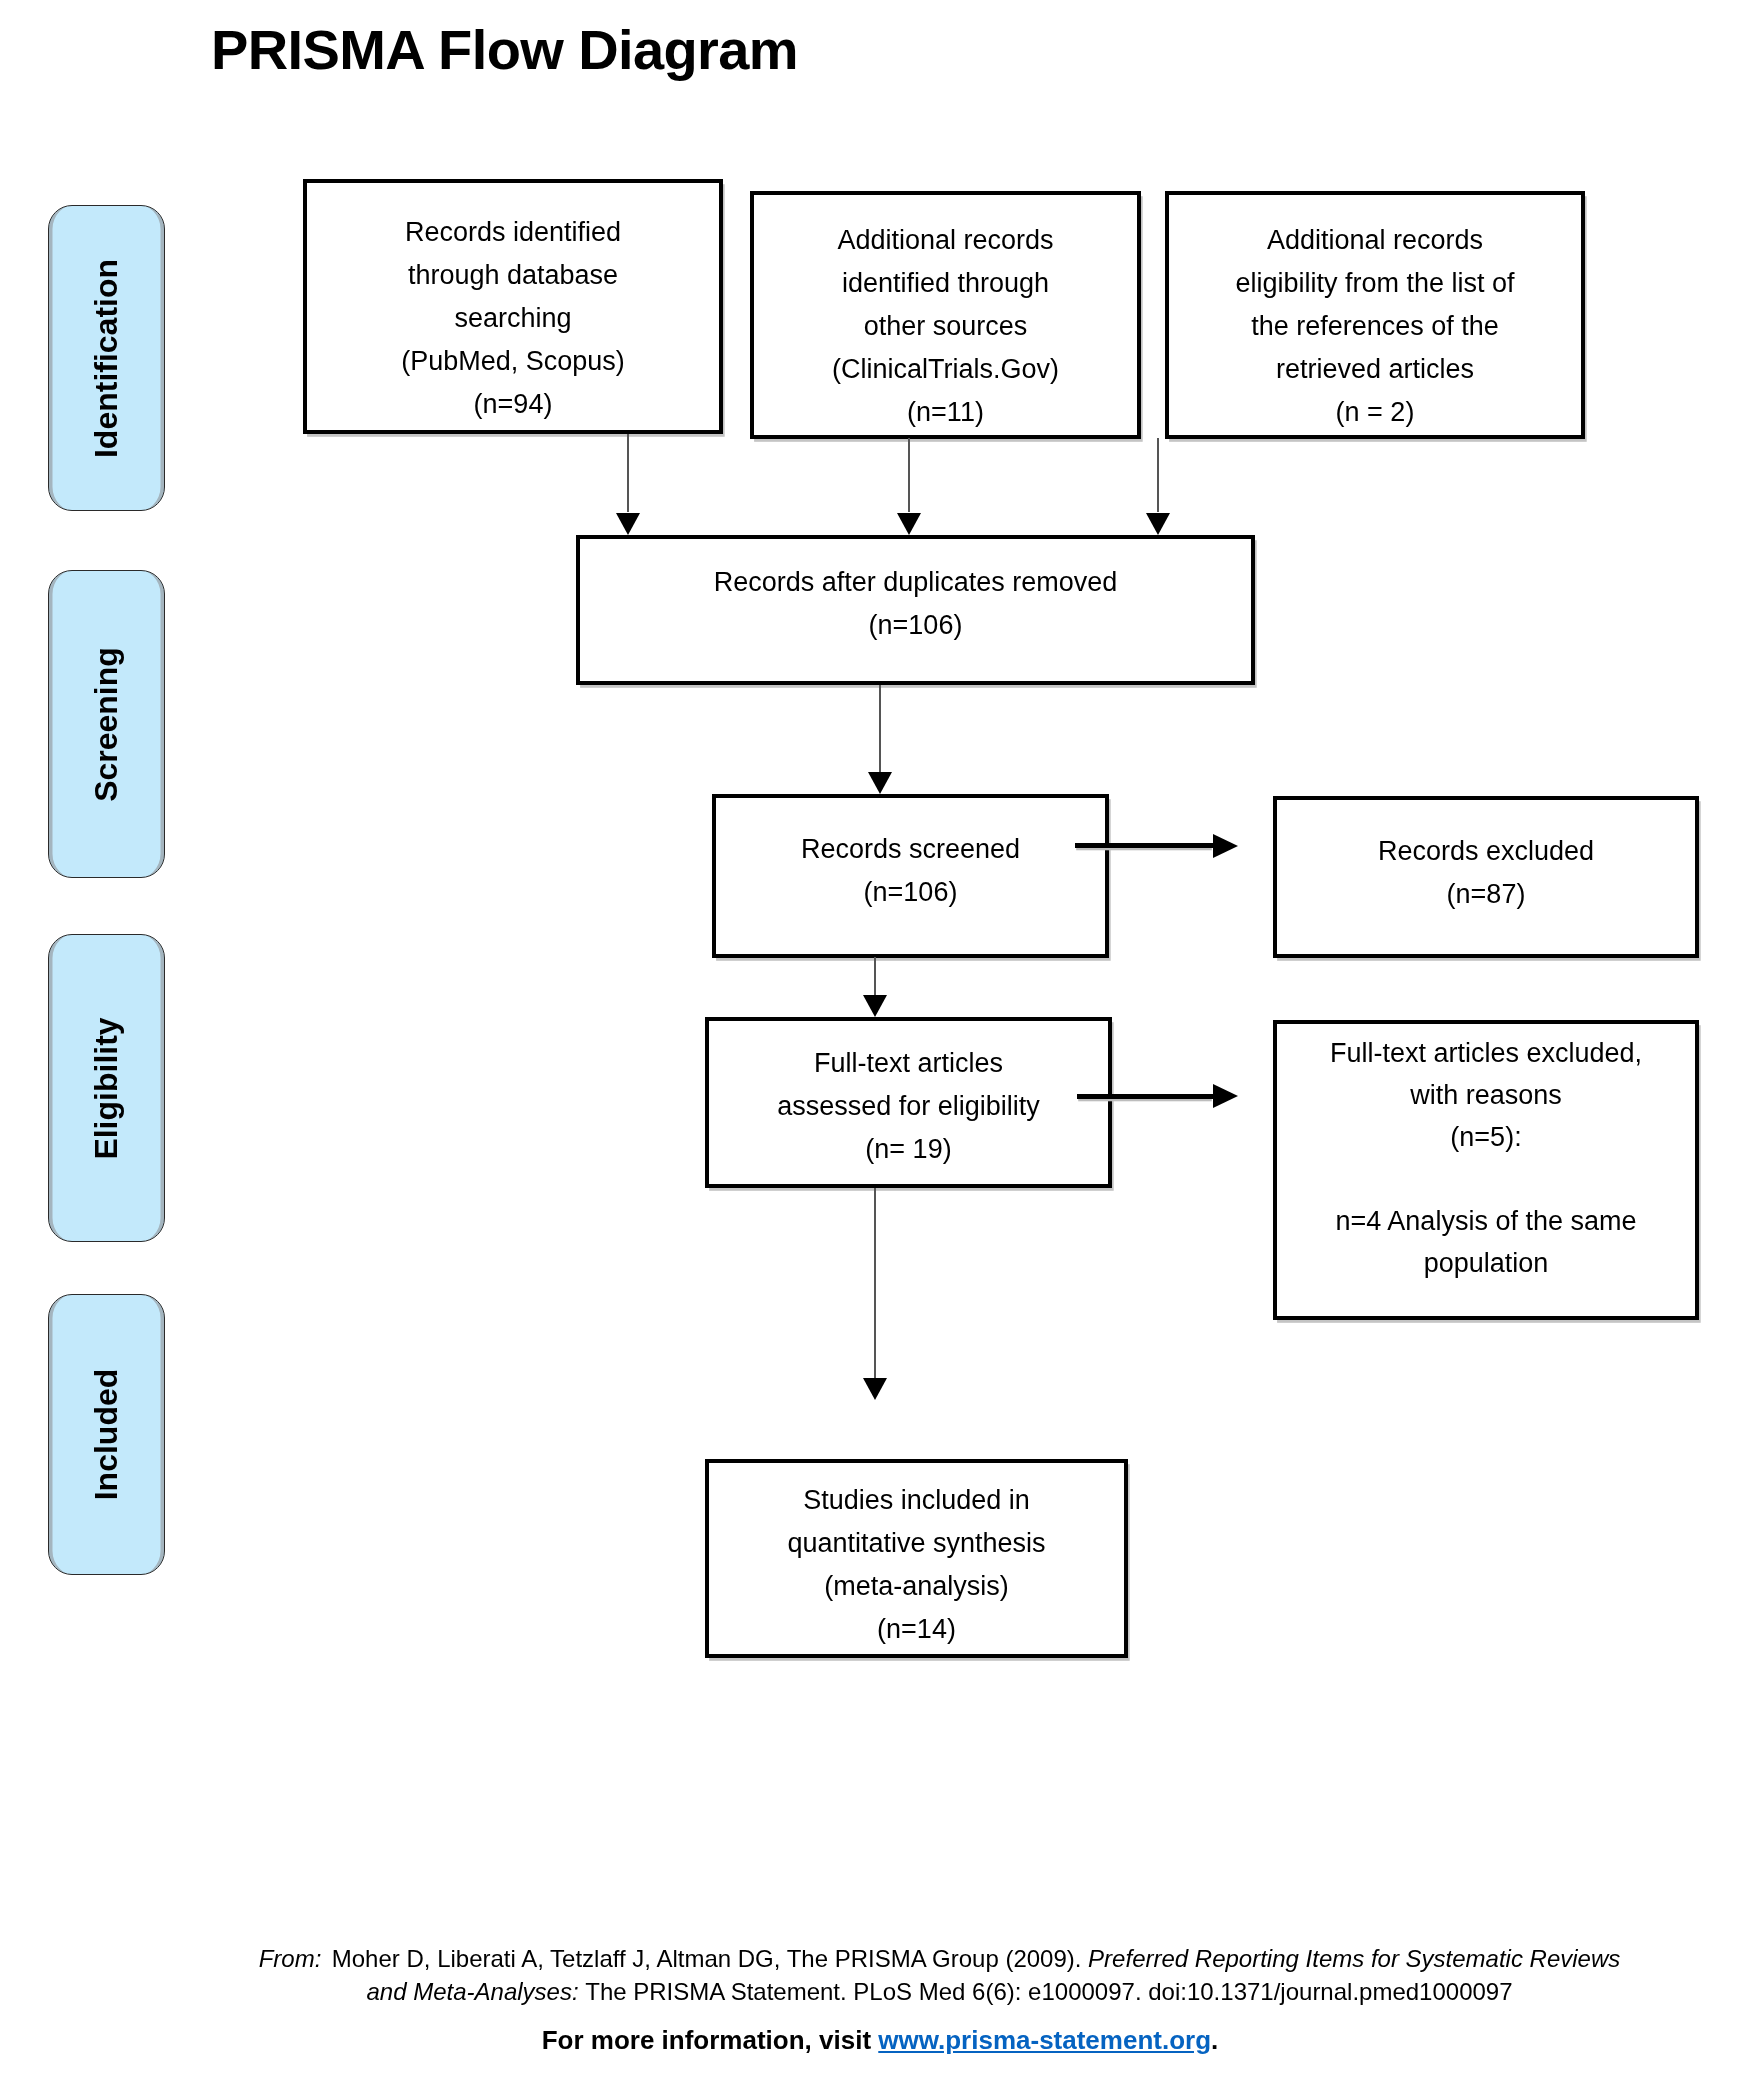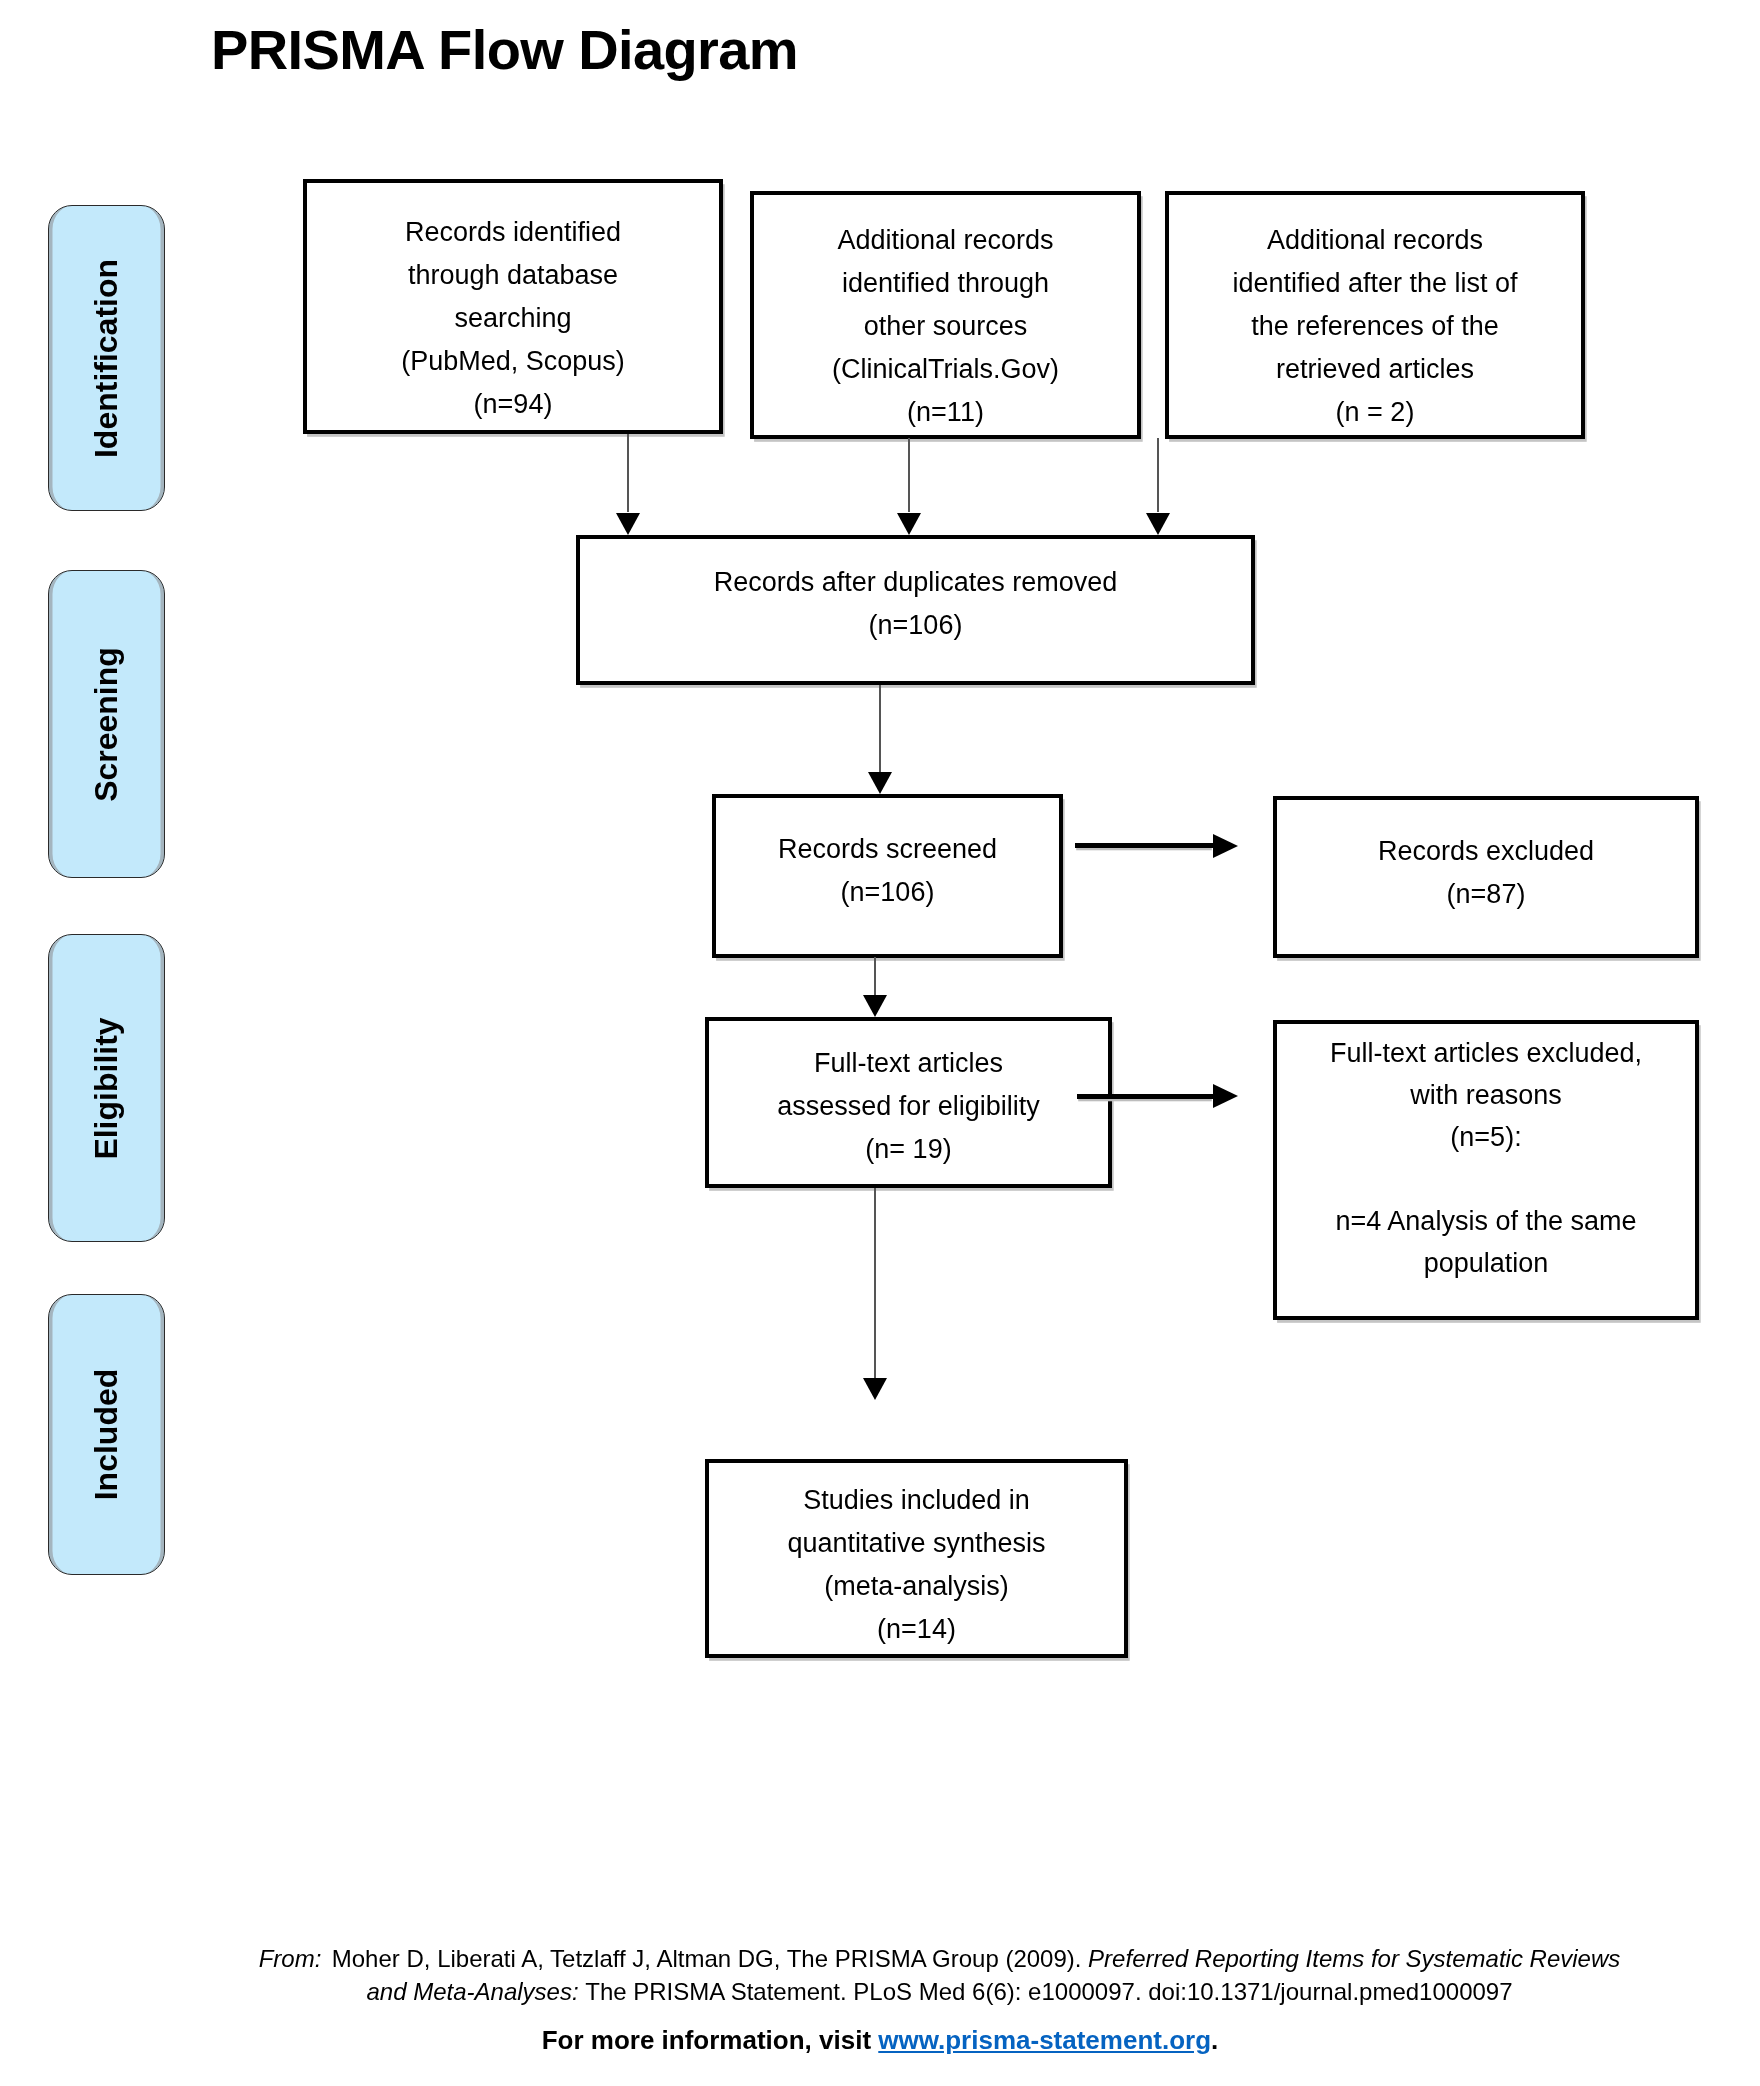--- a/index.html
+++ b/index.html
@@ -100,42 +100,42 @@
   <div class="fbox" style="left:715px;top:191px;width:391px;height:248px;padding-top:24px;">
     <div class="line">Additional records</div>
     <div class="line">identified through</div>
     <div class="line">other sources</div>
     <div class="line">(ClinicalTrials.Gov)</div>
     <div class="line">(n=11)</div>
   </div>
 
   <div class="fbox" style="left:1130px;top:191px;width:420px;height:248px;padding-top:24px;">
     <div class="line">Additional records</div>
-    <div class="line">identified after the list of</div>
+    <div class="line">eligibility from the list of</div>
     <div class="line">the references of the</div>
     <div class="line">retrieved articles</div>
     <div class="line">(n = 2)</div>
   </div>
 
   <div class="vline" style="left:627px;top:434px;height:78px;"></div>
   <div class="arrow-down" style="left:616px;top:513px;"></div>
   <div class="vline" style="left:908px;top:438px;height:74px;"></div>
   <div class="arrow-down" style="left:897px;top:513px;"></div>
   <div class="vline" style="left:1157px;top:438px;height:74px;"></div>
   <div class="arrow-down" style="left:1146px;top:513px;"></div>
 
   <div class="fbox" style="left:541px;top:535px;width:679px;height:150px;padding-top:22px;">
     <div class="line">Records after duplicates removed</div>
     <div class="line">(n=106)</div>
   </div>
 
   <div class="vline" style="left:879px;top:685px;height:88px;"></div>
   <div class="arrow-down" style="left:868px;top:772px;"></div>
 
-  <div class="fbox" style="left:677px;top:794px;width:351px;height:164px;padding-top:30px;">
+  <div class="fbox" style="left:677px;top:794px;width:397px;height:164px;padding-top:30px;">
     <div class="line">Records screened</div>
     <div class="line">(n=106)</div>
   </div>
   <div class="fbox" style="left:1238px;top:796px;width:426px;height:162px;padding-top:30px;">
     <div class="line">Records excluded</div>
     <div class="line">(n=87)</div>
   </div>
   <div class="hline" style="left:1075px;top:843px;width:138px;"></div>
   <div class="arrow-right" style="left:1213px;top:834px;"></div>
 

